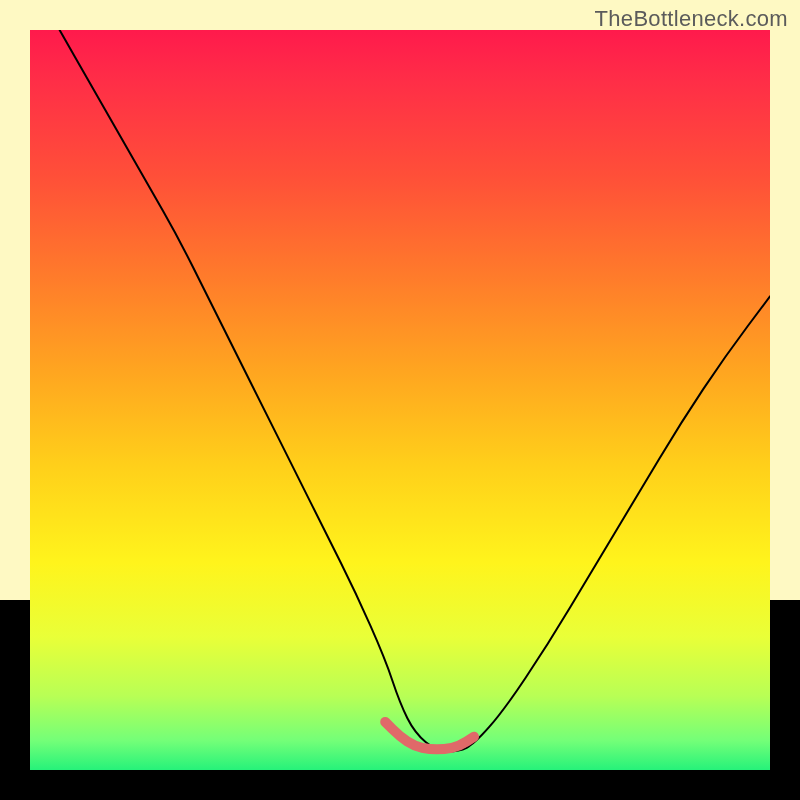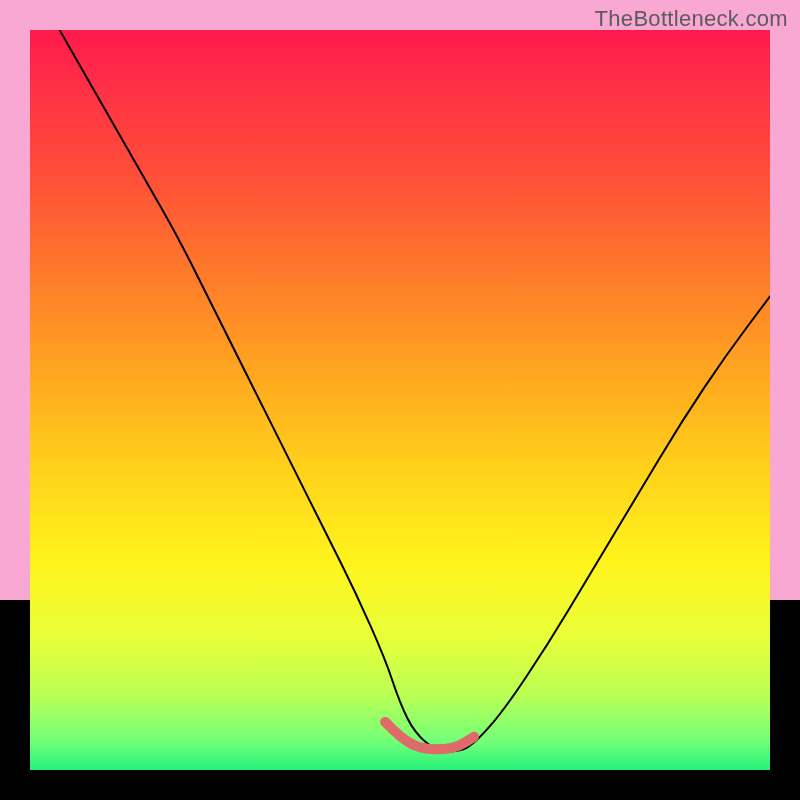--- a/index.html
+++ b/index.html
@@ -8,21 +8,21 @@
     width: 800px;
     height: 800px;
     background: #000;
     overflow: hidden;
     font-family: Arial, Helvetica, sans-serif;
   }
   .frame {
     position: relative;
     width: 800px;
     height: 600px;
-    background: #f9a8d4;
+    background: #fef9c3;
   }
   .watermark {
     position: absolute;
     top: 6px;
     right: 12px;
     color: #5b5b5b;
     font-size: 22px;
     font-weight: 500;
     letter-spacing: 0.3px;
     z-index: 50;

